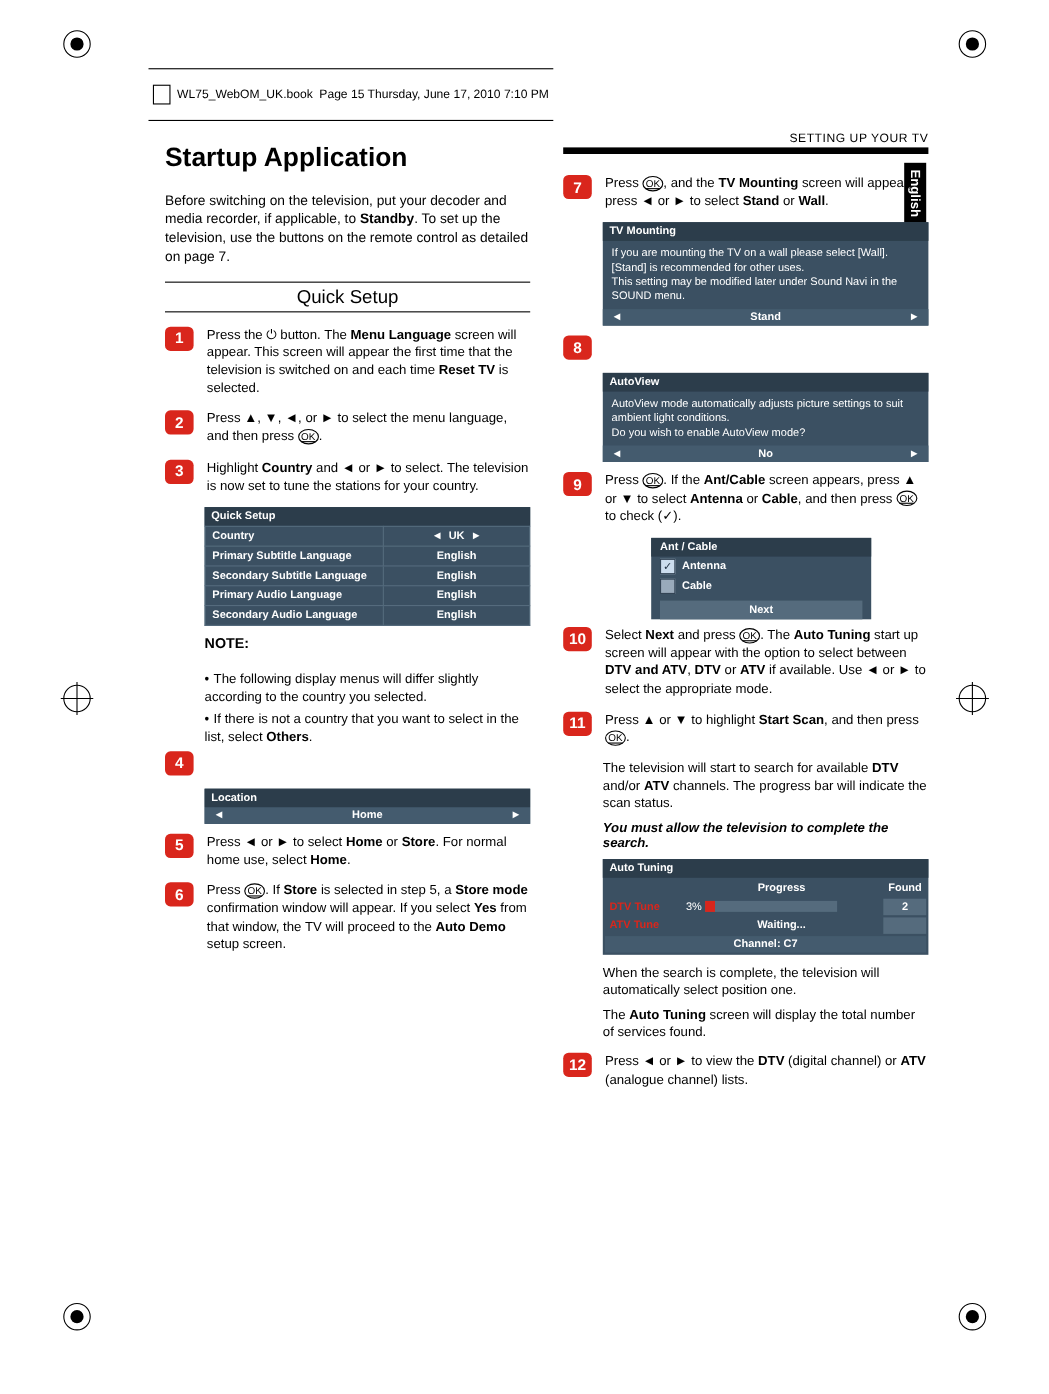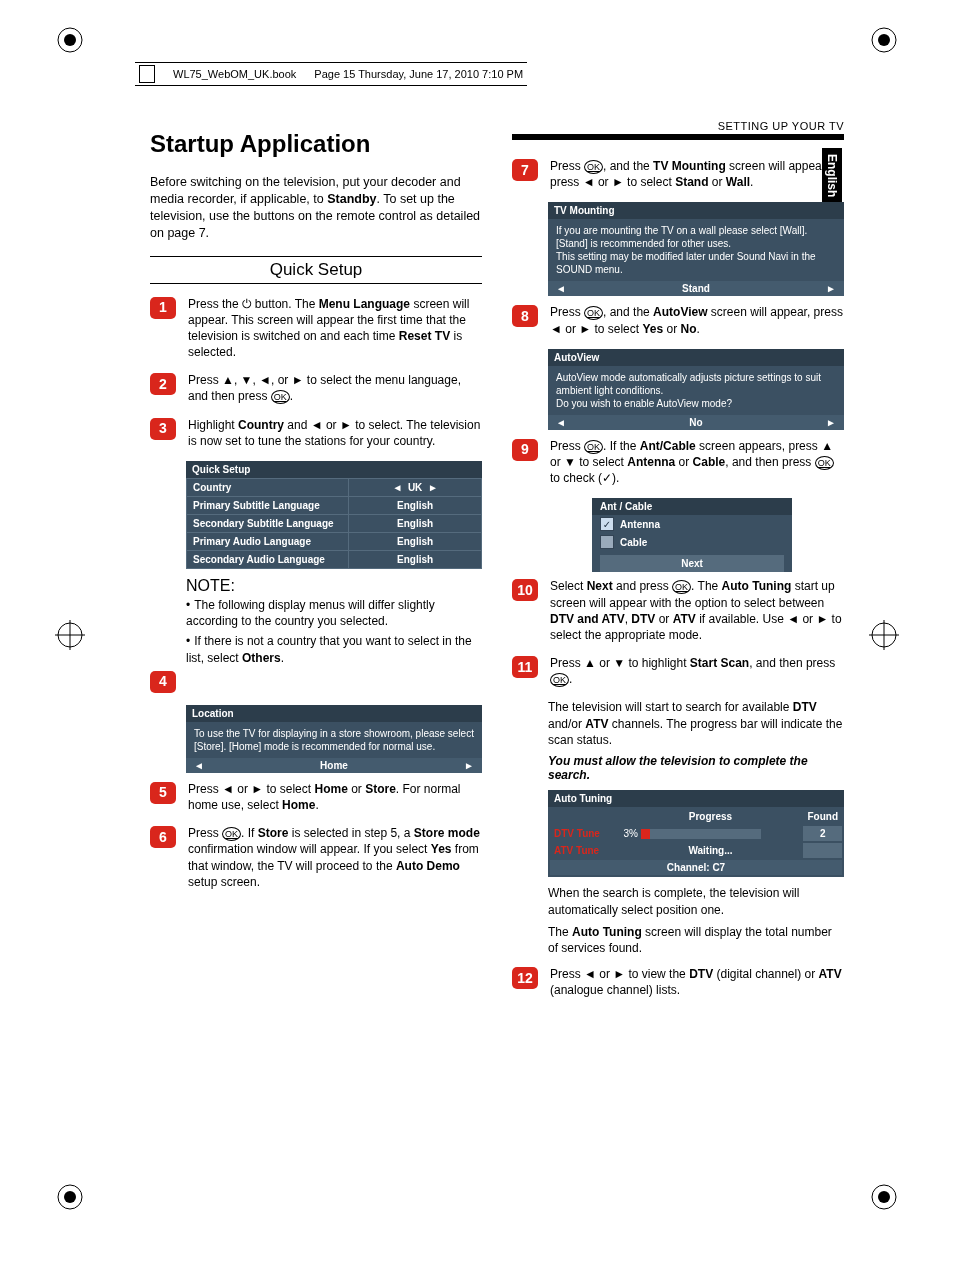--- a/index.html
+++ b/index.html
@@ -26,23 +26,23 @@
   .reg-tr { right: 55px; top: 25px; }
   .reg-bl { left: 55px; bottom: 55px; }
   .reg-br { right: 55px; bottom: 55px; }
   .reg-ml { left: 55px; top: 620px; }
   .reg-mr { right: 55px; top: 620px; }
   .header-bar {
     position: absolute;
     left: 135px; top: 62px;
     border-top: 1px solid #000;
     border-bottom: 1px solid #000;
-    padding: 2px 4px;
+    padding: 14px 4px;
     font-size: 11px;
-    display: flex; align-items: center; gap: 18px;
+    display: flex; align-items: center; gap: 6px;
   }
   .book-icon { display:inline-block; width:14px; height:16px; border:1px solid #000; position:relative; }
   .content {
     position: absolute;
     left: 150px; right: 110px; top: 120px;
     display: flex;
     gap: 30px;
   }
   .col { flex: 1; }
   .section-header {
@@ -125,21 +125,21 @@
   }
   .osd-table { width: 100%; border-collapse: collapse; }
   .osd-table td {
     border: 1px solid #556b7d;
     padding: 3px 6px;
     font-size: 10px;
     color: #fff;
   }
   .osd-table td:first-child { font-weight: bold; width: 55%; }
   .osd-table td.val { text-align: center; font-weight: bold; }
-  .note-head { font-weight: normal; margin: 6px 0 2px 36px; font-size: 16px; }
+  .note-head { font-weight: bold; margin: 6px 0 17px 36px; font-size: 13px; }
   .note-list { margin: 0 0 0 36px; padding-left: 0; list-style: none; font-size: 12px; line-height: 1.35; }
   .note-list li::before { content: "•"; margin-right: 4px; }
   .note-list li { margin-bottom: 4px; }
   .italic { font-style: italic; font-weight: bold; }
   .ant-box { background:#3b5062; color:#fff; font-size:10px; margin:6px auto 6px 80px; width:200px; }
   .ant-row { display:flex; align-items:center; gap:6px; padding:2px 8px; }
   .ant-check { width:12px; height:12px; background:#cde; border:1px solid #345; display:inline-flex; align-items:center; justify-content:center; font-size:10px; color:#234; }
   .ant-label { font-weight:bold; }
   .ant-next { background:#556b7d; text-align:center; padding:3px; font-weight:bold; margin:4px 8px 6px; }
   .prog-table { width:100%; font-size:10px; }
@@ -261,21 +261,20 @@
         <li>The following display menus will differ slightly according to the country you selected.</li>
         <li><span>If there is not a country that you want to select in the list, select </span><b>Others</b>.</li>
       </ul>
 
       <div class="step">
         <div class="step-num">4</div>
       </div>
 
       <div class="osd">
         <div class="osd-title">Location</div>
-        <div class="osd-body">To use the TV for displaying in a store showroom, please select [Store].  [Home] mode is recommended for normal use.</div>
         <div class="osd-sel">
             <span class="arrow">◄</span>
             <span>Home</span>
             <span class="arrow">►</span>
           </div>
       </div>
 
       <div class="step">
         <div class="step-num">5</div>
         <div class="step-body">
@@ -307,23 +306,20 @@
 This setting may be modified later under Sound Navi in the SOUND menu.</div>
         <div class="osd-sel">
             <span class="arrow">◄</span>
             <span>Stand</span>
             <span class="arrow">►</span>
           </div>
       </div>
 
       <div class="step">
         <div class="step-num">8</div>
-        <div class="step-body">
-          <span>Press </span><span class="ok">OK</span><span>, and the </span><b>AutoView</b><span> screen will appear, press ◄ or ► to select </span><b>Yes</b><span> or </span><b>No</b><span>.</span>
-        </div>
       </div>
 
       <div class="osd">
         <div class="osd-title">AutoView</div>
         <div class="osd-body" style="white-space:pre-line;">AutoView mode automatically adjusts picture settings to suit ambient light conditions.
 Do you wish to enable AutoView mode?</div>
         <div class="osd-sel">
             <span class="arrow">◄</span>
             <span>No</span>
             <span class="arrow">►</span>

